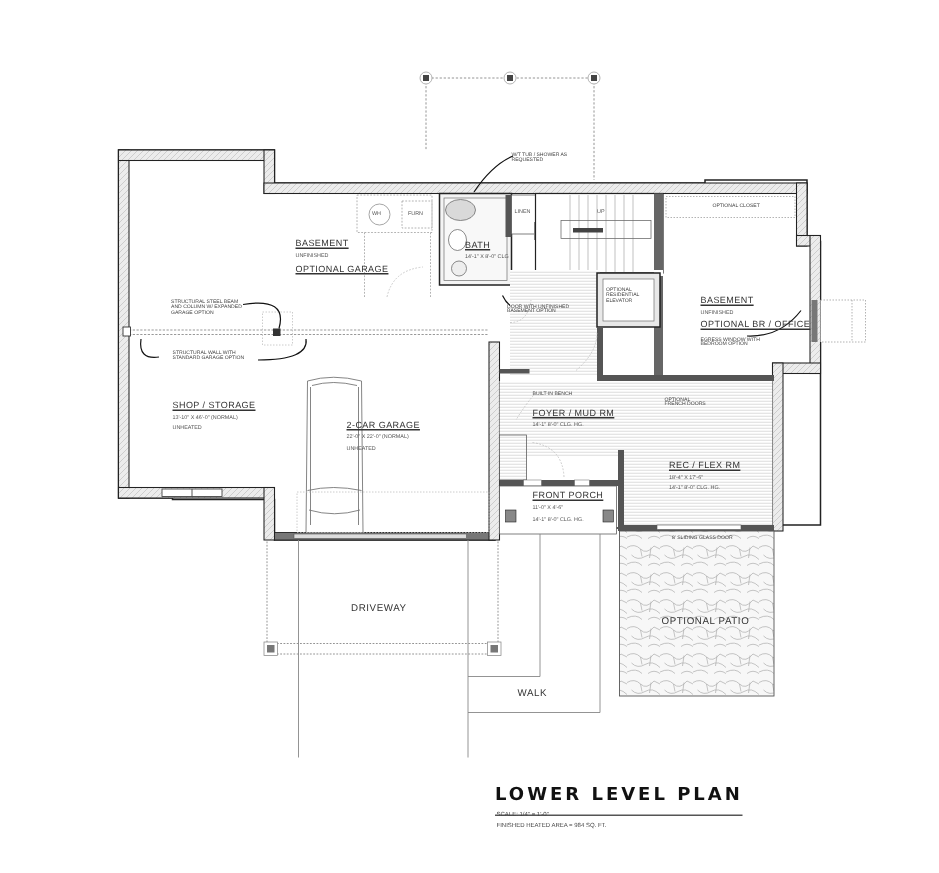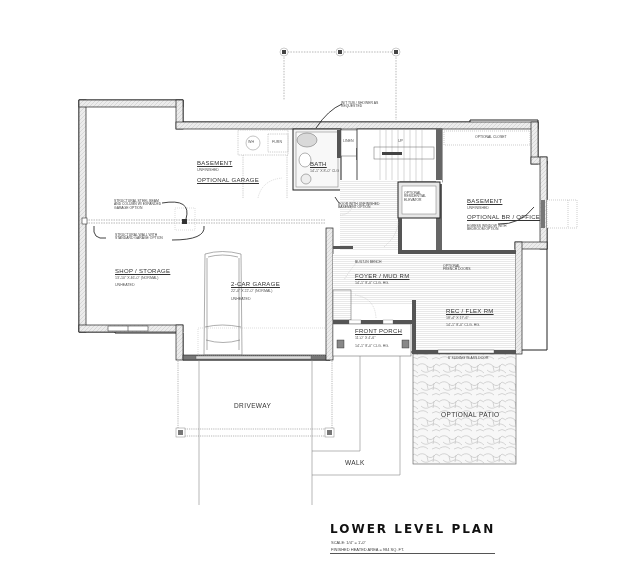--- a/index.html
+++ b/index.html
@@ -3,21 +3,21 @@
 <meta charset="utf-8">
 <style>
   html,body{margin:0;padding:0;background:#ffffff;}
   body{width:626px;height:582px;overflow:hidden;position:relative;font-family:"Liberation Sans",sans-serif;color:#222;}
   #plan{position:absolute;left:0;top:0;width:626px;height:582px;}
   .lbl{position:absolute;white-space:nowrap;color:#333;line-height:1;}
   .rm{font-size:6px;letter-spacing:0.3px;text-decoration:underline;}
   .rm2{font-size:6.5px;letter-spacing:0.4px;}
   .sub{font-size:3.6px;color:#555;}
   .note{font-size:3.4px;color:#444;}
-  .title{position:absolute;left:330px;top:522px;font-family:"DejaVu Sans",sans-serif;font-weight:bold;font-size:12px;letter-spacing:2px;color:#111;border-bottom:1px solid #555;padding-bottom:17px;}
+  .title{position:absolute;left:330px;top:522px;font-family:"DejaVu Sans",sans-serif;font-weight:bold;font-size:12px;letter-spacing:2px;color:#111;border-bottom:1px solid #555;padding-bottom:7px;}
   .tsub{font-size:4px;color:#444;position:absolute;left:331px;}
 </style>
 </head>
 <body>
 
 <svg id="plan" viewBox="0 0 626 582" xmlns="http://www.w3.org/2000/svg">
   <defs>
     <pattern id="hatch" width="4" height="4" patternUnits="userSpaceOnUse">
       <rect width="4" height="4" fill="#ececec"></rect>
       <path d="M0 4 L4 0" stroke="#c9c9c9" stroke-width="0.6"></path>

